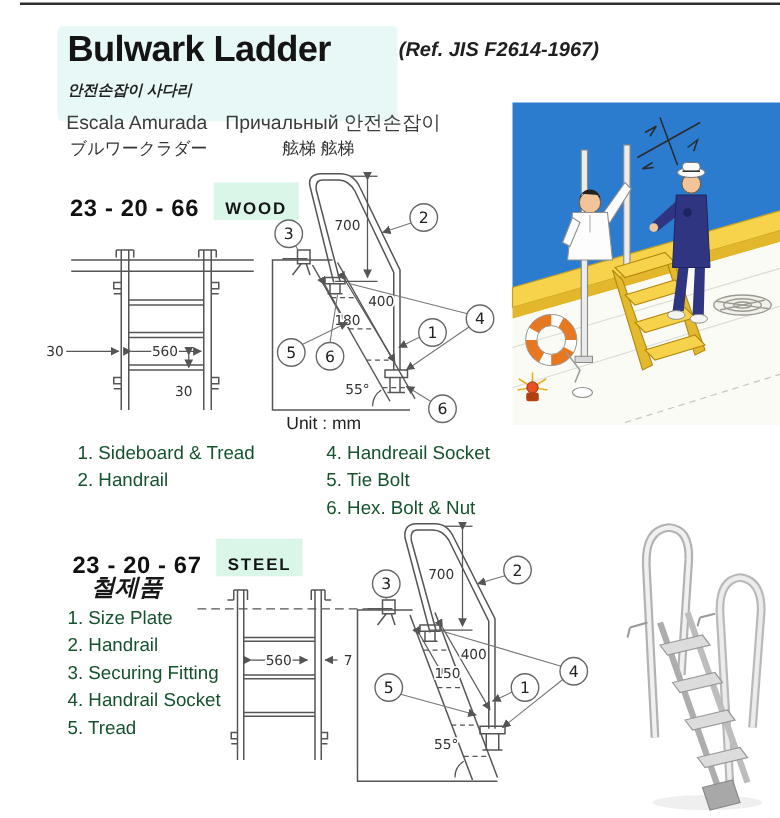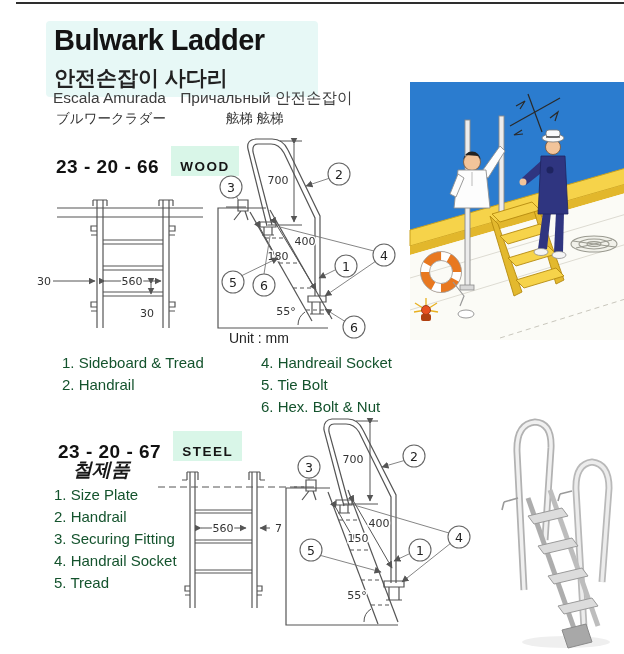--- a/index.html
+++ b/index.html
@@ -7,21 +7,21 @@
   .page {
     position:relative; width:624px; height:654px; background:#fff; overflow:hidden;
     font-family:"Liberation Sans", sans-serif; color:#1a1a1a;margin-left:16px;
   }
   .abs { position:absolute; }
   .top-rule { left:0; top:2px; width:624px; height:2px; background:#2e2e2e; }
 
   .title-hl { left:30px; top:21px; width:272px; height:76px; background:#e7f8f6; border-radius:4px; }
   .page-title { left:38px; top:24px; font-size:29px; font-weight:bold; letter-spacing:-0.5px; color:#141414; }
   .ref-label { left:303px; top:32px; font-size:16px; font-weight:bold; font-style:italic; color:#202020; }
-  .kr-subtitle { left:38px; top:64px; font-size:21px; font-weight:bold; color:#222; }
+  .kr-subtitle { left:38px; top:64px; font-size:12px; font-weight:bold; font-style:italic; color:#222; }
   .intl-line { left:37px; top:88px; font-size:15.5px; color:#3d3d3d; }
   .intl-line span + span { margin-left:10px; }
   .jp-line { left:40px; top:110px; font-size:13.5px; color:#333; }
   .jp-line .cn { margin-left:56px; }
 
   .part-head { font-size:19px; font-weight:bold; color:#111; letter-spacing:0.5px; white-space:nowrap; }
   .badge { display:inline-block; background:#d9f6e8; padding:13px 9px 2px; font-weight:bold;
            font-size:13.5px; letter-spacing:1.5px; vertical-align:2px; margin-left:12px; color:#151515; }
   .wood-head { left:40px; top:146px; }
   .steel-head { left:42px; top:431px; }
@@ -55,20 +55,21 @@
       <marker id="ah" markerWidth="8" markerHeight="8" refX="6.5" refY="3.5" orient="auto" markerUnits="userSpaceOnUse">
         <path d="M0,0 L7,3.5 L0,7 z" fill="#555"></path>
       </marker>
     </defs>
   </svg>
 
   <div class="abs top-rule"></div>
 
   <div class="abs title-hl"></div>
   <h1 class="abs page-title">Bulwark Ladder</h1>
+  <span class="abs ref-label">(Ref. JIS F2614-1967)</span>
   <div class="abs kr-subtitle">안전손잡이 사다리</div>
   <div class="abs intl-line">
     <span>Escala Amurada</span>
     <span>Причальный 안전손잡이</span>
   </div>
   <div class="abs jp-line">
     <span>ブルワークラダー</span>
     <span class="cn">舷梯 舷梯</span>
   </div>
 

